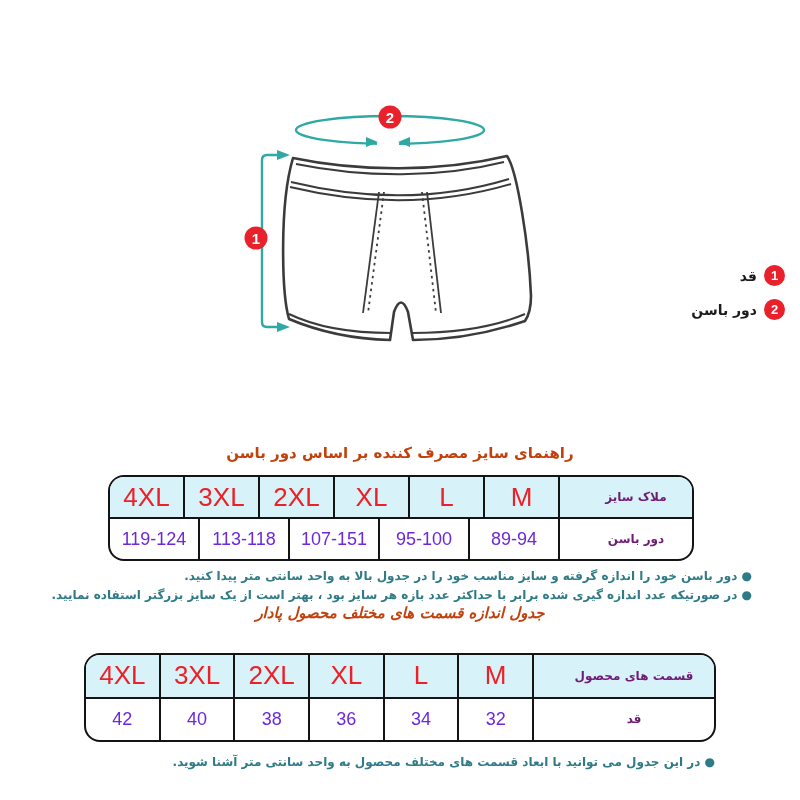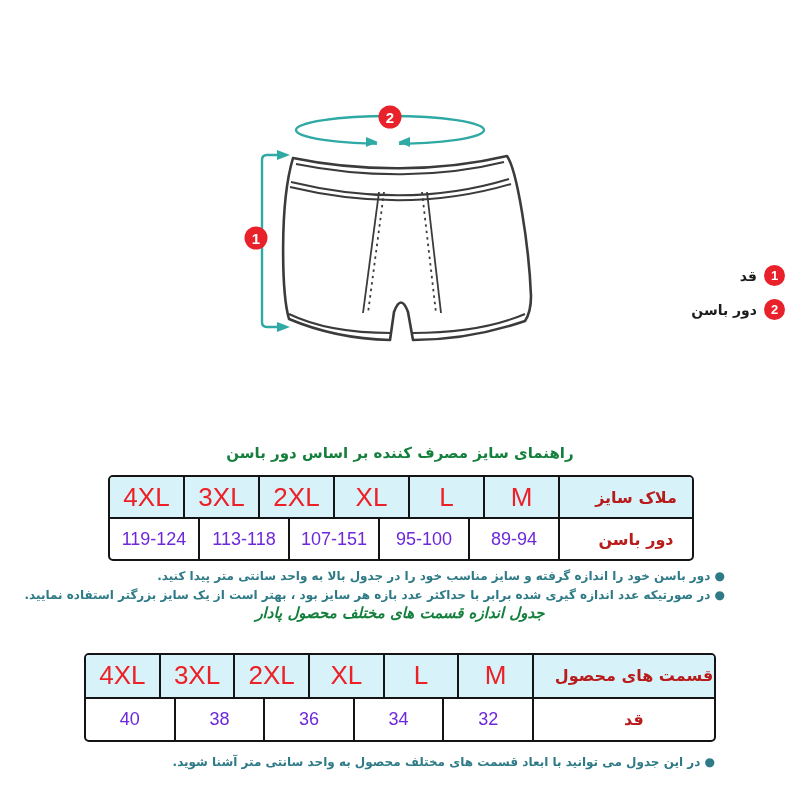--- a/index.html
+++ b/index.html
@@ -10,42 +10,42 @@
   
   .legend{position:absolute;top:265px;right:15px;display:flex;flex-direction:column;gap:13px;align-items:flex-end;}
   .legend-item{display:flex;flex-direction:row;align-items:center;gap:7px;direction:rtl;}
   .badge{width:21px;height:21px;border-radius:50%;background:#e8212a;color:#fff;
          display:flex;align-items:center;justify-content:center;
          font:bold 13px "Liberation Sans",sans-serif;}
   .legend-label{font-size:14px;font-weight:bold;color:#1c1c1c;direction:rtl;}
 
   
   .tbl-title{position:absolute;left:0;width:800px;text-align:center;font-size:15px;
-             font-weight:bold;color:#15803d;direction:rtl;}
+             font-weight:bold;color:#c2410c;direction:rtl;}
   .t1title{top:444px;}
   .t2title{top:604px;font-style:italic;}
 
   
   .stable{position:absolute;display:flex;flex-direction:column;background:#fff;
-          border:2.5px solid #141414;border-radius:5px;overflow:hidden;box-sizing:border-box;}
+          border:2.5px solid #141414;border-radius:16px;overflow:hidden;box-sizing:border-box;}
   .tbl1{left:108px;top:475px;width:586px;height:86px;}
   .tbl2{left:84px;top:653px;width:632px;height:89px;}
   .srow{flex:1;display:flex;}
   .hdr{background:#d7f3f9;border-bottom:2px solid #141414;}
   .cell{flex:1;display:flex;align-items:center;justify-content:center;border-right:2px solid #141414;}
   .cell:last-child{border-right:none;}
   .sz{font-family:"Liberation Sans",sans-serif;font-size:26px;color:#ee2027;}
-  .lbl{flex:0 0 112px;font-size:16px;font-weight:bold;color:#b91c1c;direction:rtl;margin-left:20px;}
+  .lbl{flex:0 0 112px;font-size:12px;font-weight:bold;color:#701a75;direction:rtl;margin-left:20px;}
   .tbl2 .lbl{flex:0 0 160px;}
   .val{font-family:"Liberation Sans",sans-serif;font-size:18px;color:#6d28d9;}
 
   
   .notes{position:absolute;direction:rtl;text-align:right;white-space:nowrap;
          font-size:12px;font-weight:bold;color:#2e7b87;line-height:19px;}
-  .n1{top:567px;right:75px;}
+  .n1{top:567px;right:48px;}
   .n3{top:753px;right:85px;}
 </style>
 </head>
 <body>
 
 <div class="page">
 
   <svg width="800" height="420" viewBox="0 0 800 420">
 
     <g>
@@ -131,20 +131,21 @@
     <div class="srow hdr">
       <div class="cell sz">4XL</div>
       <div class="cell sz">3XL</div>
       <div class="cell sz">2XL</div>
       <div class="cell sz">XL</div>
       <div class="cell sz">L</div>
       <div class="cell sz">M</div>
       <div class="cell lbl">قسمت های محصول</div>
     </div>
     <div class="srow">
+      <div class="cell val">42</div>
       <div class="cell val">40</div>
       <div class="cell val">38</div>
       <div class="cell val">36</div>
       <div class="cell val">34</div>
       <div class="cell val">32</div>
       <div class="cell lbl">قد</div>
     </div>
   </div>
 
   <div class="notes n3">● در این جدول می توانید با ابعاد قسمت های مختلف محصول به واحد سانتی متر آشنا شوید.</div>

